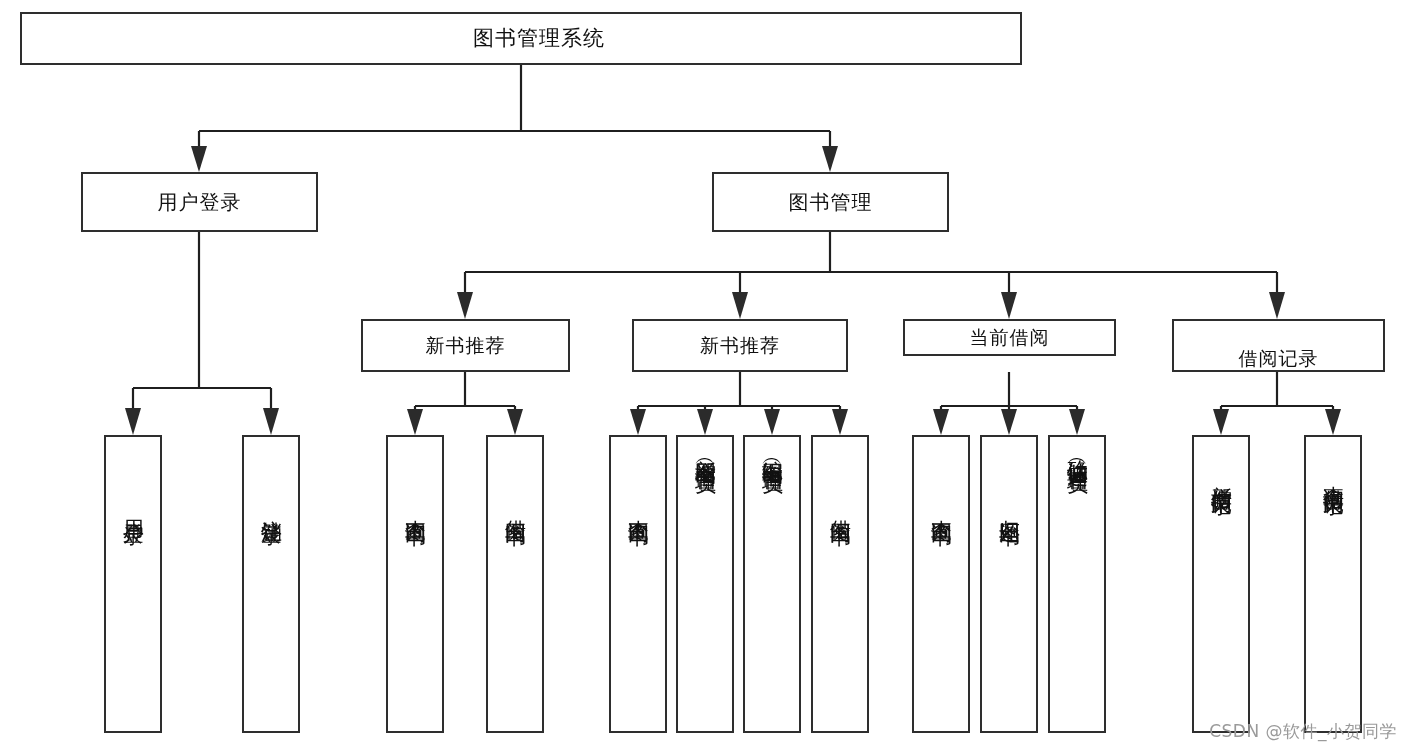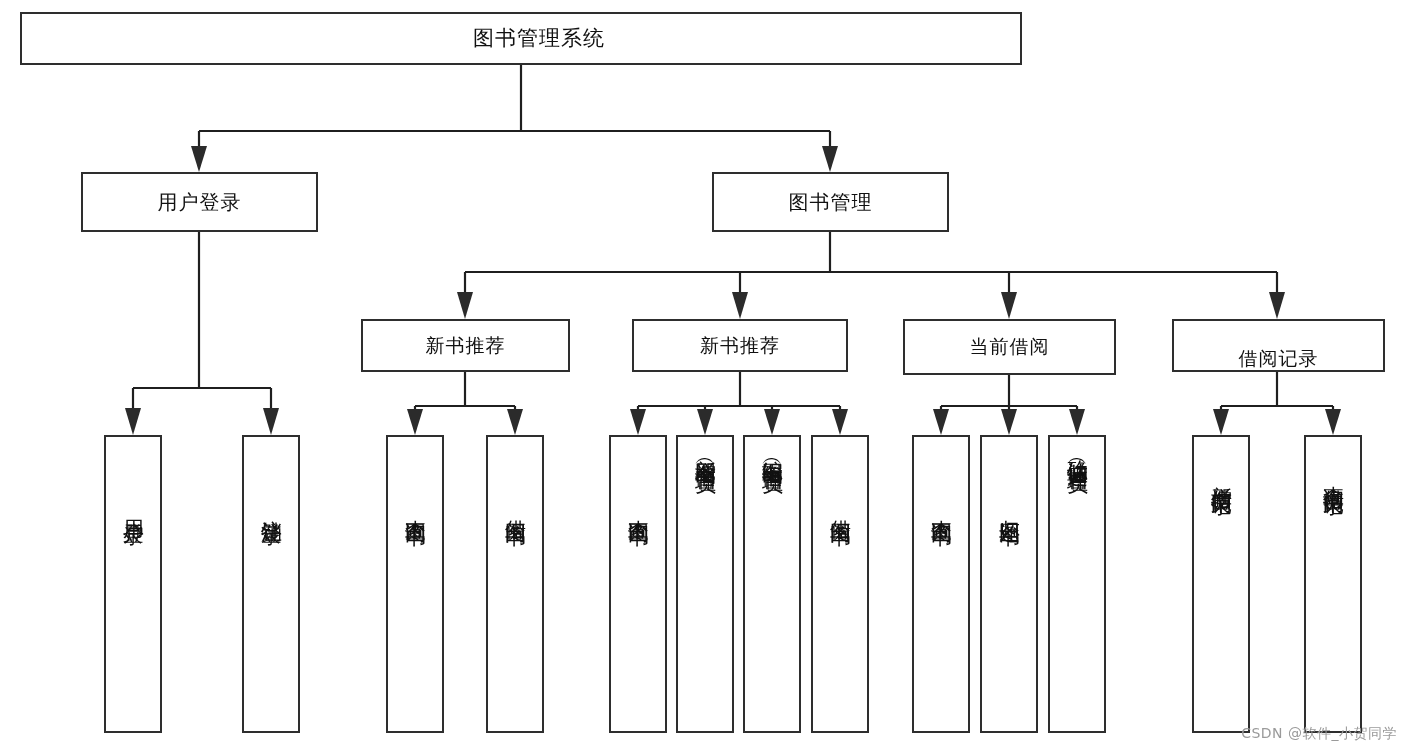--- a/index.html
+++ b/index.html
@@ -78,21 +78,21 @@
     letter-spacing: 2px;
     line-height: 1;
     height: auto;
     white-space: nowrap;
   }
   
   #watermark {
     position: absolute;
     right: 8px;
     bottom: 4px;
-    font-size: 14px;
+    font-size: 17px;
     color: #9a9a9a;
     letter-spacing: 0.5px;
     white-space: nowrap;
   }
 </style>
 </head>
 <body>
 
 <div id="canvas">
 
@@ -171,21 +171,21 @@
   </div>
 
   <div class="node lvl3" style="left:361px; top:319px; width:209px; height:53px;">
     <span class="label">新书推荐</span>
   </div>
 
   <div class="node lvl3" style="left:632px; top:319px; width:216px; height:53px;">
     <span class="label">新书推荐</span>
   </div>
 
-  <div class="node lvl3" style="left:903px; top:319px; width:213px; height:56px;">
+  <div class="node lvl3" style="left:903px; top:319px; width:213px; height:37px;">
     <span class="label">当前借阅</span>
   </div>
 
   <div class="node lvl3" style="left:1172px; top:319px; width:213px; height:53px;align-items:flex-end;">
     <span class="label">借阅记录</span>
   </div>
 
   <div class="node leaf" style="left:104px; top:435px; width:58px; height:298px; padding-top:66px;">
     <span class="label">用户登录</span>
   </div>

